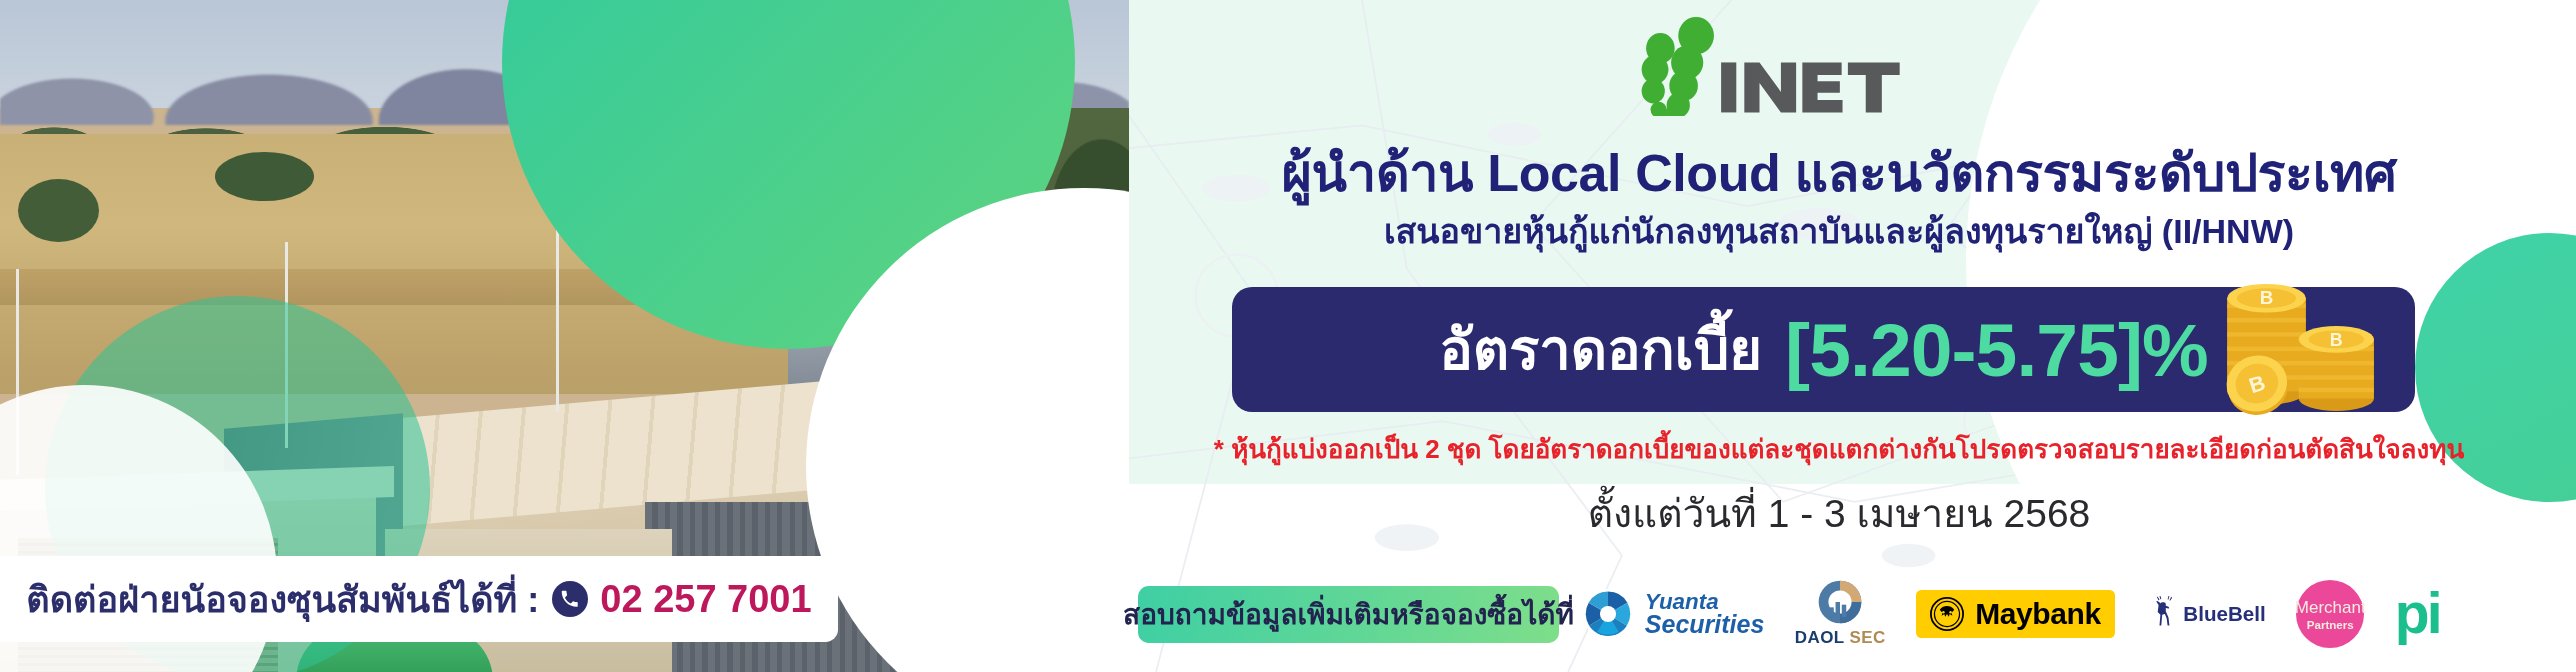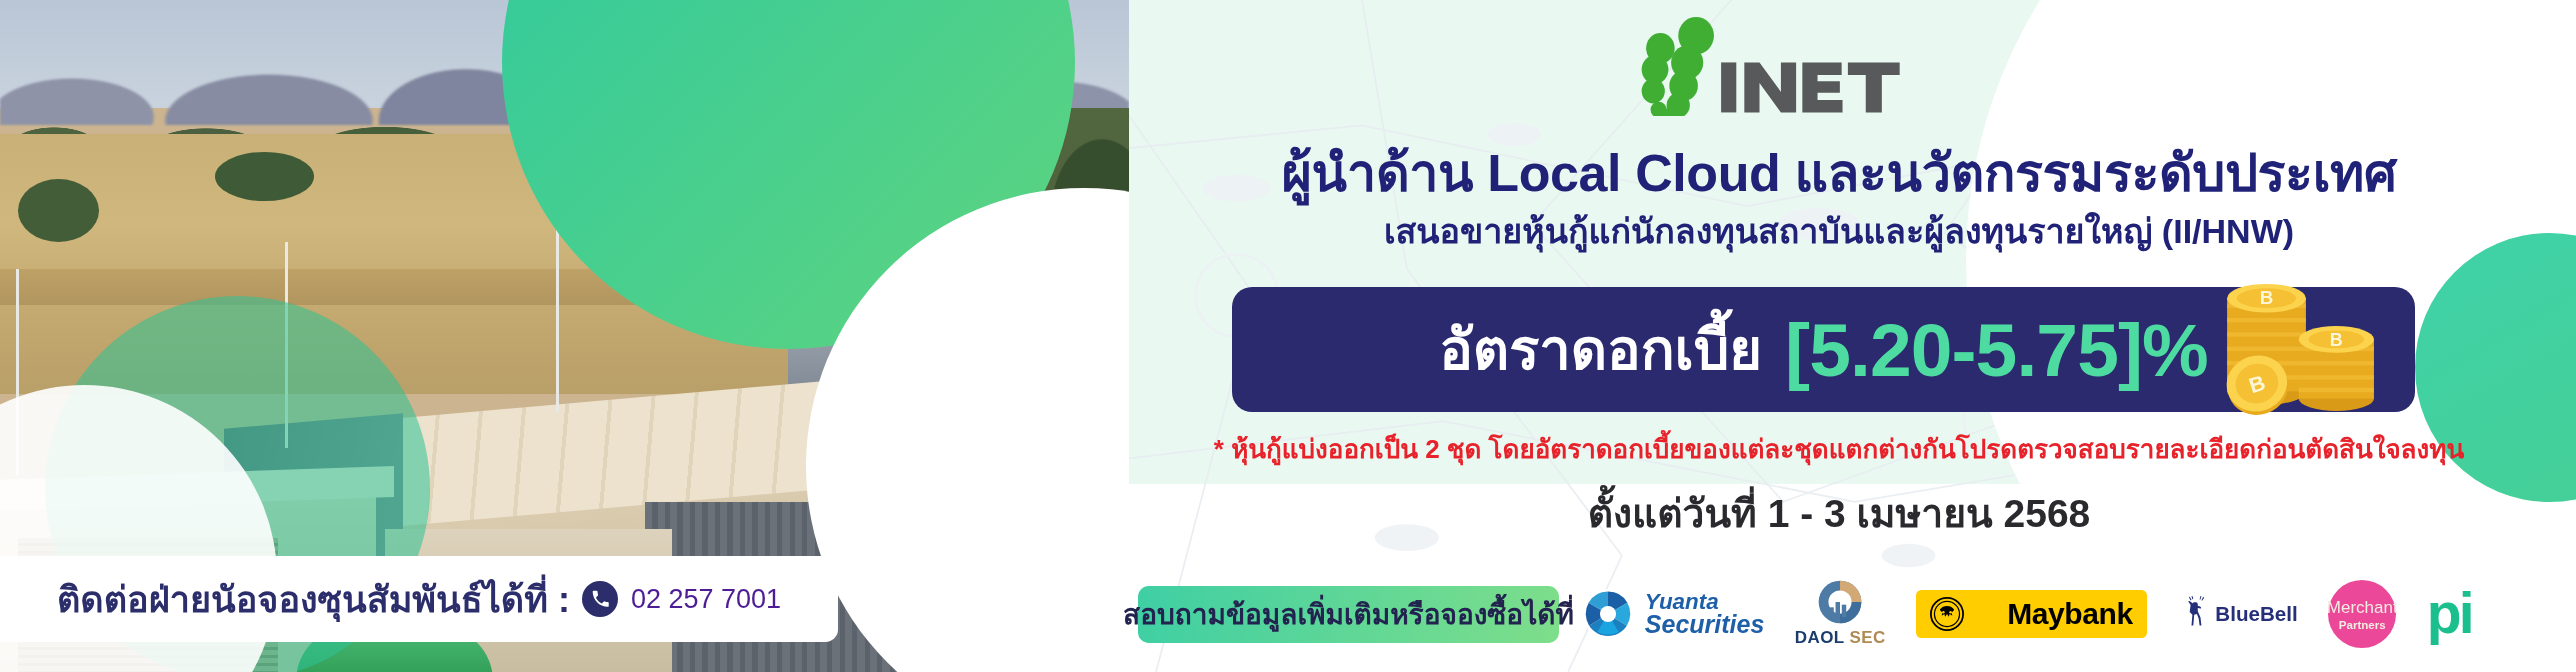--- a/index.html
+++ b/index.html
@@ -134,21 +134,21 @@
   .contact-label {
     font-size:36px; font-weight:bold; color:#2b2e6b; white-space:nowrap;
   }
   .phone-badge {
     width:36px; height:36px; border-radius:50%;
     background:#2b2e6b; display:inline-flex; align-items:center; justify-content:center;
     flex:0 0 auto;
   }
   .phone-badge svg { width:21.5px; height:21.5px; fill:#ffffff; }
   .contact-number {
-    font-size:27px; font-weight:normal; color:#4c1d95; white-space:nowrap;
+    font-size:38px; font-weight:bold; color:#be185d; white-space:nowrap;
   }
 
   
   .content {
     position:absolute; left:1102px; top:0; width:1474px; height:672px;
   }
 
   
   .logo-wrap {
     position:absolute; left:488px; top:16px; width:314px; height:100px;
@@ -177,21 +177,21 @@
   .coins { position:absolute; right:16px; top:-30.5px; width:188px; height:163px; }
   .coins svg { width:100%; height:100%; }
 
   .disclaimer {
     position:absolute; left:0; top:428px; width:1474px;
     text-align:center; font-size:26px; font-weight:bold; color:#e8222a;
     white-space:nowrap;
   }
   .daterange {
     position:absolute; left:0; top:482px; width:1474px;
-    text-align:center; font-size:39px; font-weight:bold; color:#2a2a2e;
+    text-align:center; font-size:39px; font-weight:normal; color:#2a2a2e;
     white-space:nowrap;
   }
 
   
   .bottom-row {
     position:absolute; left:36px; top:573px; width:1286px; height:82px;
     display:flex; align-items:center; gap:23px;
   }
   .cta-button {
     flex:0 0 auto;
@@ -216,21 +216,21 @@
   .daol { display:flex; flex-direction:column; align-items:center; gap:2px; }
   .daol-mark { width:48px; height:48px; }
   .daol-text { font-size:17px; font-weight:bold; letter-spacing:0.4px; }
   .daol-text .a { color:#1b3d6d; }
   .daol-text .b { color:#b08a53; }
 
   
   .maybank { background:#ffcd00; border-radius:5.4px; height:48px;
     padding:0 14.3px; display:flex; align-items:center; gap:10.8px; }
   .mb-mark { width:34px; height:34px; }
-  .mb-text { font-size:30px; font-weight:bold; color:#000000; letter-spacing:-0.4px;margin-left:32px; }
+  .mb-text { font-size:30px; font-weight:bold; color:#000000; letter-spacing:-0.4px; }
 
   
   .bluebell { display:flex; flex-direction:row; align-items:center; gap:1.8px; }
   .bb-mark { width:36px; height:38px; }
   .bb-text { font-size:20.6px; font-weight:bold; color:#26307a; }
 
   
   .merchant { width:68px; height:68px; border-radius:50%; background:#ec4899;
     display:flex; flex-direction:column; align-items:center; justify-content:center;
     color:#f3ece0; }

